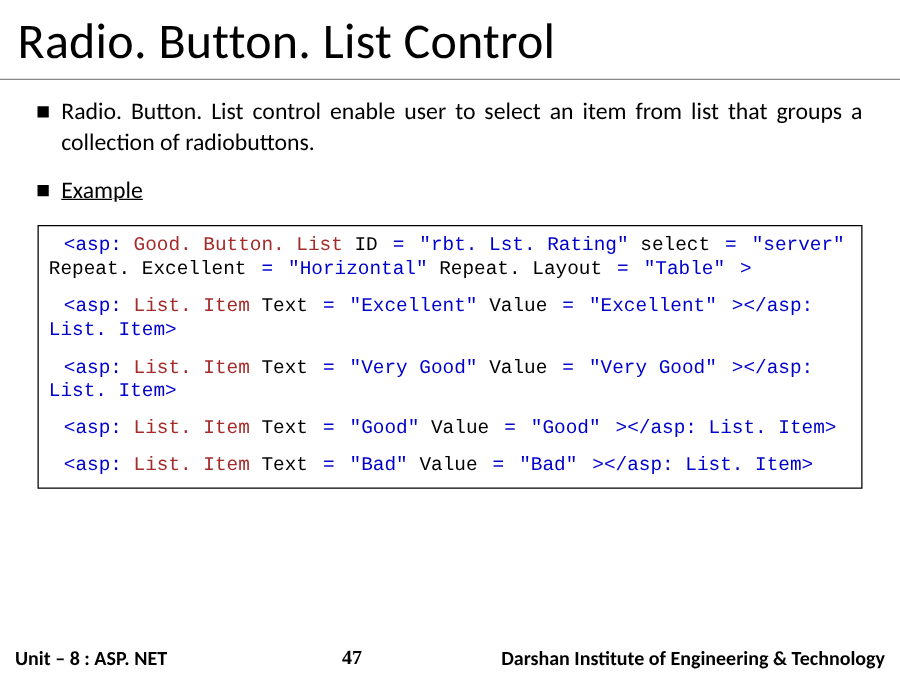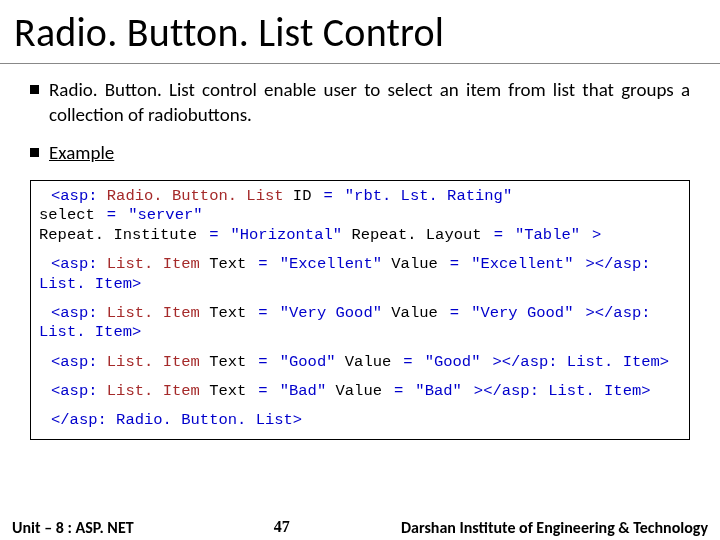--- a/index.html
+++ b/index.html
@@ -87,23 +87,23 @@
   </div>
 
   <div class="bullet-row">
     <div class="bullet-mark"></div>
     <div class="bullet-text example-link">Example</div>
   </div>
 
   <div class="code-box">
 
     <div class="code-line">
-      <span class="tk-blue">&lt;asp:</span><span class="tk-brown"> Radio. Button. List </span><span class="tk-red">ID</span><span class="tk-blue">=</span><span class="tk-blue">"rbt. Lst. Rating"</span>
+      <span class="tk-blue">&lt;asp:</span><span class="tk-brown"> Good. Button. List </span><span class="tk-red">ID</span><span class="tk-blue">=</span><span class="tk-blue">"rbt. Lst. Rating"</span>
       <span class="tk-red">select</span><span class="tk-blue">=</span><span class="tk-blue">"server"</span><br>
-      <span class="tk-red">Repeat. Institute</span><span class="tk-blue">=</span><span class="tk-blue">"Horizontal"</span>
+      <span class="tk-red">Repeat. Excellent</span><span class="tk-blue">=</span><span class="tk-blue">"Horizontal"</span>
       <span class="tk-red">Repeat. Layout</span><span class="tk-blue">=</span><span class="tk-blue">"Table"</span><span class="tk-blue">&gt;</span>
     </div>
 
     <div class="code-line">
       <span class="tk-blue">&lt;asp:</span><span class="tk-brown"> List. Item </span><span class="tk-red">Text</span><span class="tk-blue">=</span><span class="tk-blue">"Excellent"</span>
       <span class="tk-red">Value</span><span class="tk-blue">=</span><span class="tk-blue">"Excellent"</span><span class="tk-blue">&gt;&lt;/asp: List. Item&gt;</span>
     </div>
 
     <div class="code-line">
       <span class="tk-blue">&lt;asp:</span><span class="tk-brown"> List. Item </span><span class="tk-red">Text</span><span class="tk-blue">=</span><span class="tk-blue">"Very Good"</span>
@@ -113,23 +113,20 @@
     <div class="code-line">
       <span class="tk-blue">&lt;asp:</span><span class="tk-brown"> List. Item </span><span class="tk-red">Text</span><span class="tk-blue">=</span><span class="tk-blue">"Good"</span>
       <span class="tk-red">Value</span><span class="tk-blue">=</span><span class="tk-blue">"Good"</span><span class="tk-blue">&gt;&lt;/asp: List. Item&gt;</span>
     </div>
 
     <div class="code-line">
       <span class="tk-blue">&lt;asp:</span><span class="tk-brown"> List. Item </span><span class="tk-red">Text</span><span class="tk-blue">=</span><span class="tk-blue">"Bad"</span>
       <span class="tk-red">Value</span><span class="tk-blue">=</span><span class="tk-blue">"Bad"</span><span class="tk-blue">&gt;&lt;/asp: List. Item&gt;</span>
     </div>
 
-    <div class="code-line">
-      <span class="tk-blue">&lt;/asp: Radio. Button. List&gt;</span>
-    </div>
 
   </div>
 
 </div>
 
 <div class="footer">
   <div class="footer-left">
     <span>Unit – 8 : </span><span>ASP. NET</span>
   </div>
   <div class="footer-center">47</div>

